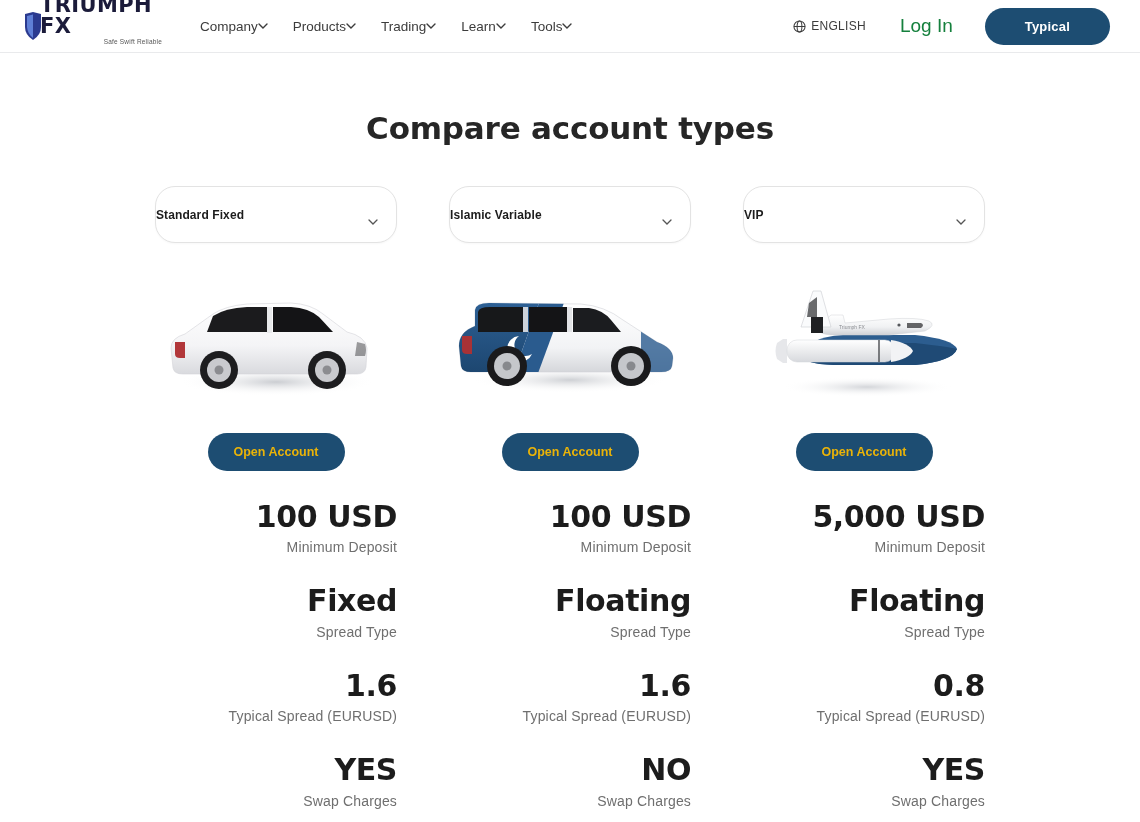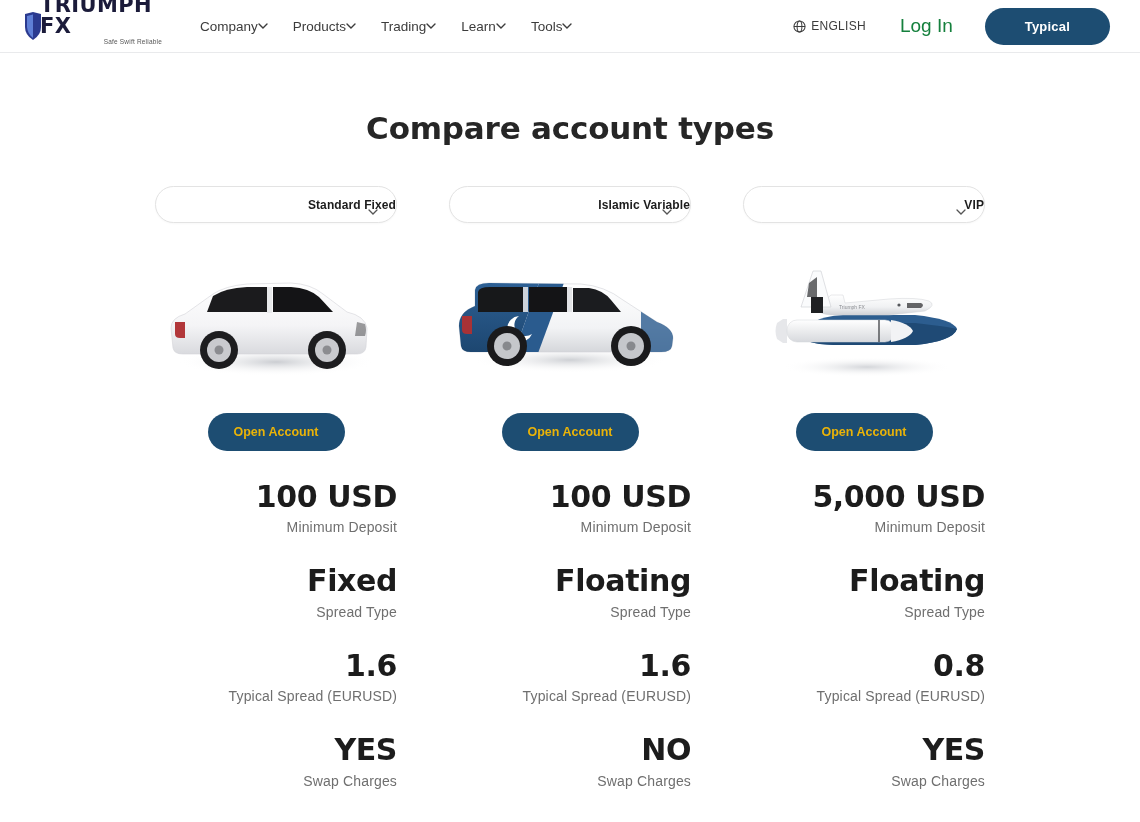--- a/index.html
+++ b/index.html
@@ -130,27 +130,27 @@
   }
   .card {
     width: 242px;
     display: flex;
     flex-direction: column;
     align-items: center;
   }
 
   .select-box {
     width: 242px;
-    height: 37px;
+    height: 57px;
     border: 1px solid #e3e3e3;
     border-radius: 20px;
     background: #fff;
     display: flex;
     align-items: center;
-    justify-content: flex-end;
+    justify-content: flex-start;
     position: relative;
     cursor: pointer;
     box-shadow: 0 1px 2px rgba(0,0,0,0.03);
   }
   .select-label {
     font-size: 12px;
     font-weight: bold;
     color: #1c1c1c;
     letter-spacing: 0.1px;
   }

